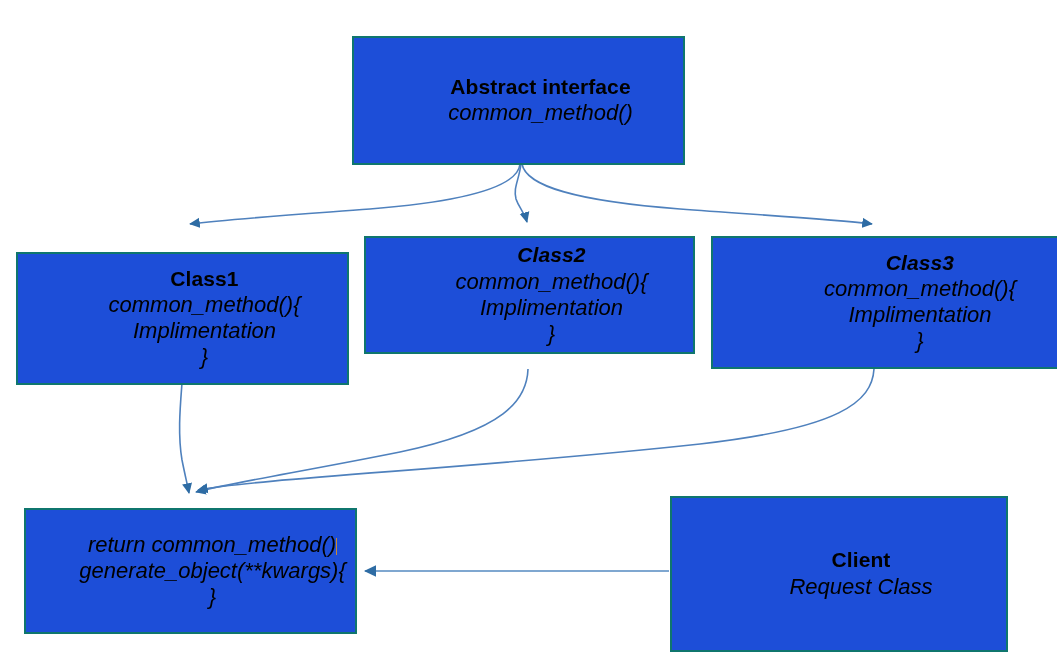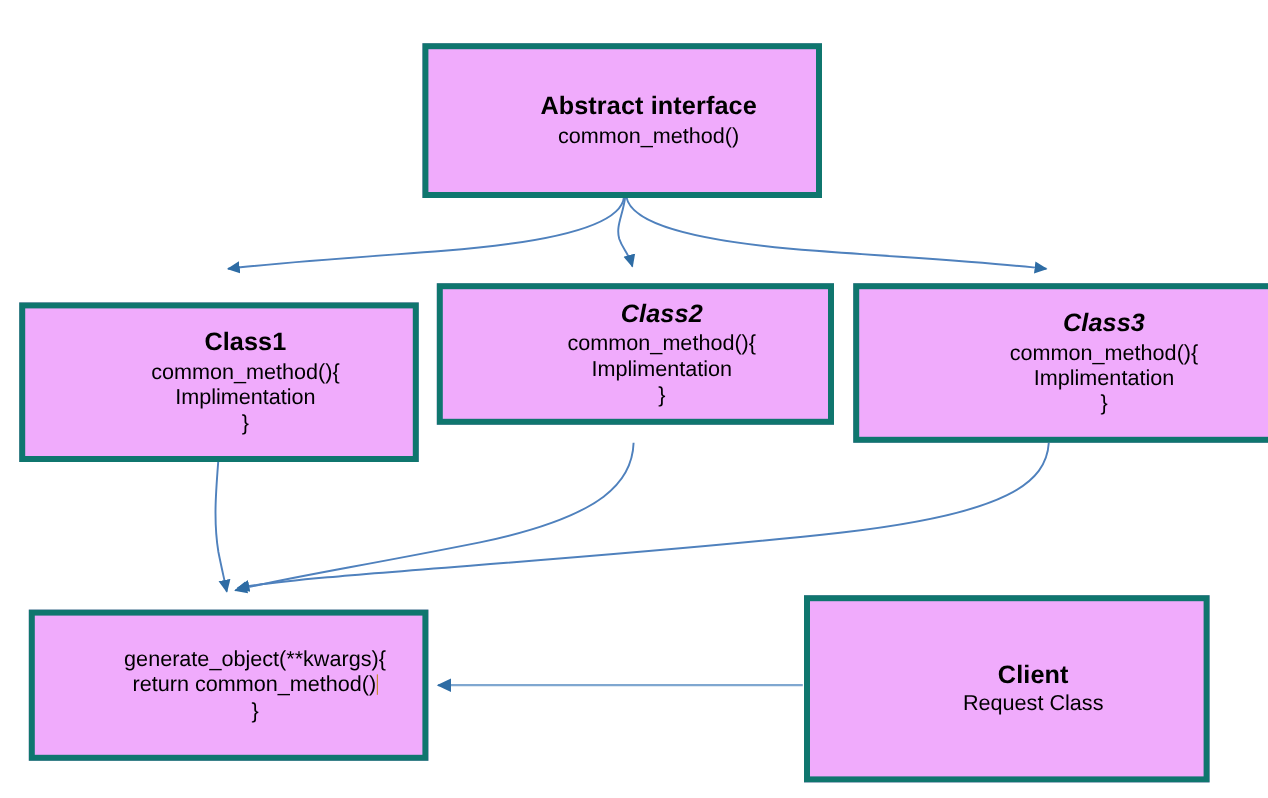--- a/index.html
+++ b/index.html
@@ -22,43 +22,44 @@
     position: absolute;
     left: 0;
     top: 0;
     width: 1057px;
     height: 665px;
     pointer-events: none;
   }
   .node {
     position: absolute;
     box-sizing: border-box;
-    background: #f0abfc;
-    border: 5px solid #0f766e;
+    background: #1d4ed8;
+    border: 2px solid #0f766e;
     display: flex;
     flex-direction: column;
     align-items: center;
     justify-content: center;
     text-align: center;
     color: #000000;
     line-height: 1.18;
     z-index: 2;
     padding-left: 44px;
   }
   .node .title {
     font-size: 21px;
     font-weight: bold;
     letter-spacing: 0.1px;
     margin-bottom: 1px;
   }
   .node .title.italic {
     font-style: italic;
   }
   .node .body-line {
-    font-size: 18px;
+    font-size: 22px;
+    font-style: italic;
     white-space: pre;
   }
   .caret {
     display: inline-block;
     width: 1px;
     height: 17px;
     background: #C98A34;
     vertical-align: -3px;
     margin-left: 0px;
   }
@@ -124,22 +125,22 @@
   </div>
 
   <div class="node" style="left:711px; top:236px; width:374px; height:133px;">
     <div class="title italic">Class3</div>
     <div class="body-line">common_method(){</div>
     <div class="body-line">Implimentation</div>
     <div class="body-line">}</div>
   </div>
 
   <div class="node" style="left:24px; top:508px; width:333px; height:126px;">
+    <div class="body-line"><span>return common_method()</span><span class="caret"></span></div>
     <div class="body-line">generate_object(**kwargs){</div>
-    <div class="body-line"><span>return common_method()</span><span class="caret"></span></div>
     <div class="body-line">}</div>
   </div>
 
   <div class="node" style="left:670px; top:496px; width:338px; height:156px;">
     <div class="title">Client</div>
     <div class="body-line">Request Class</div>
   </div>
 
 </div>
 

